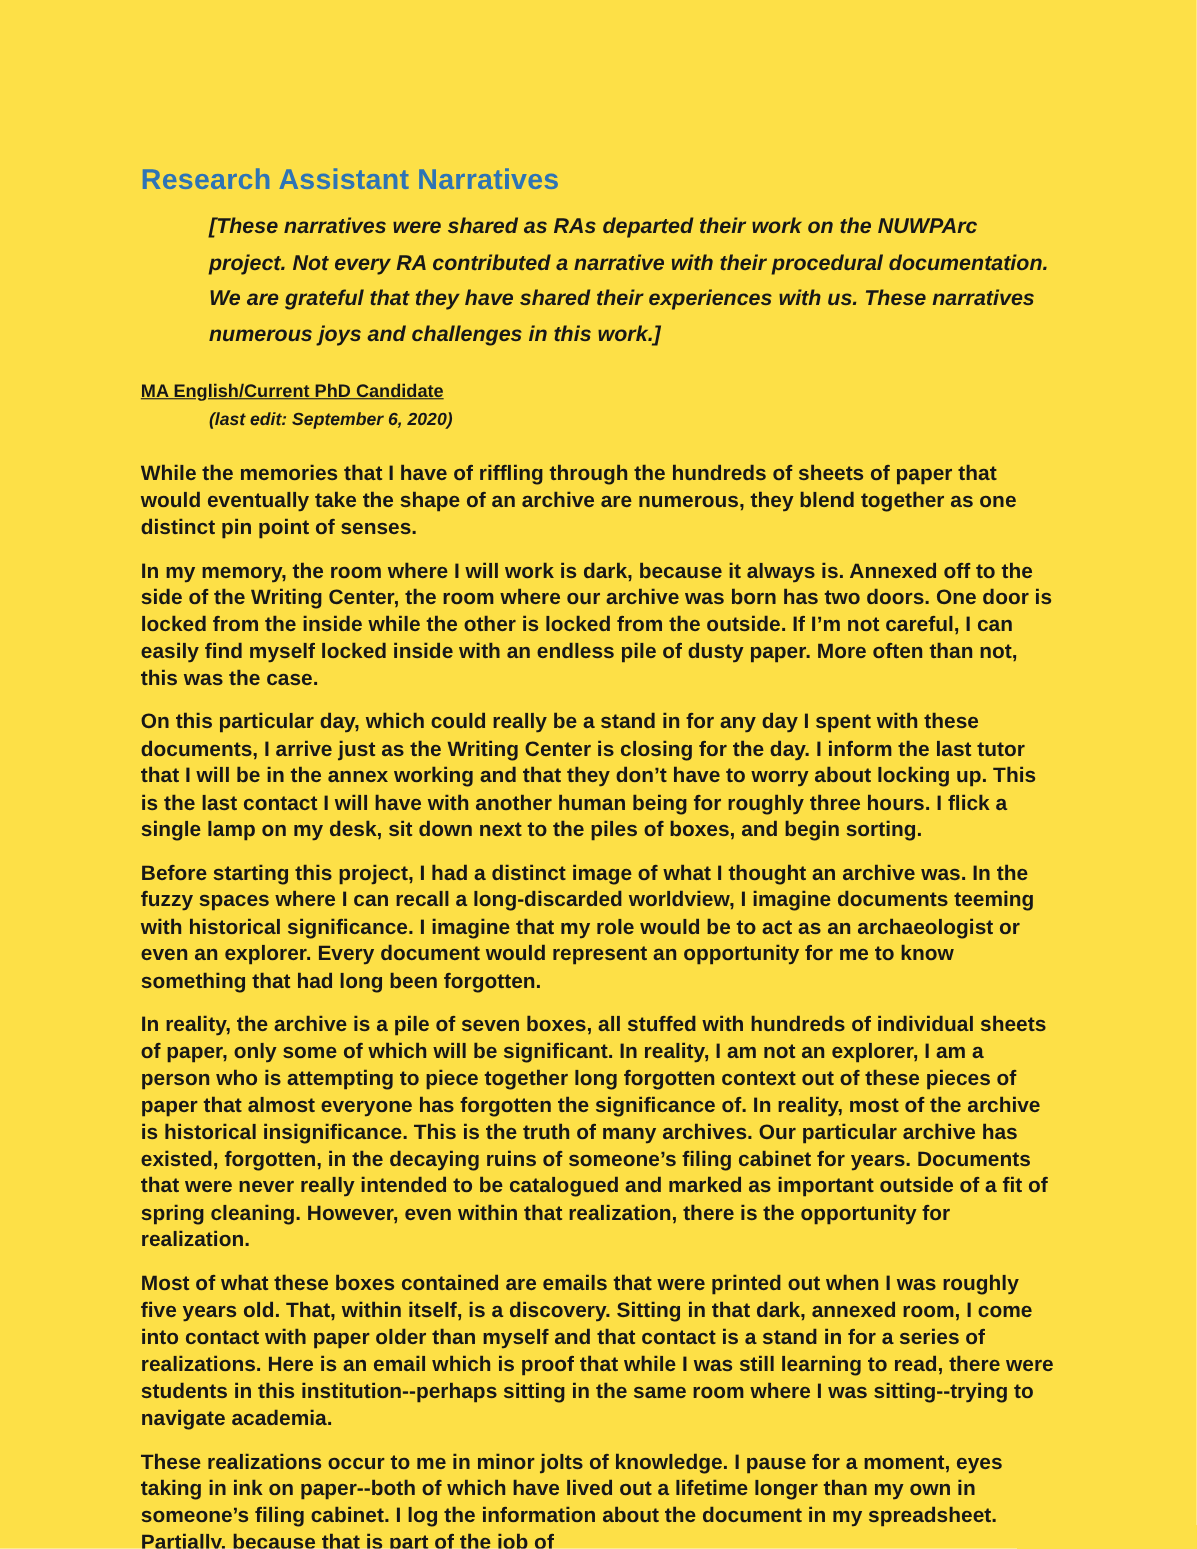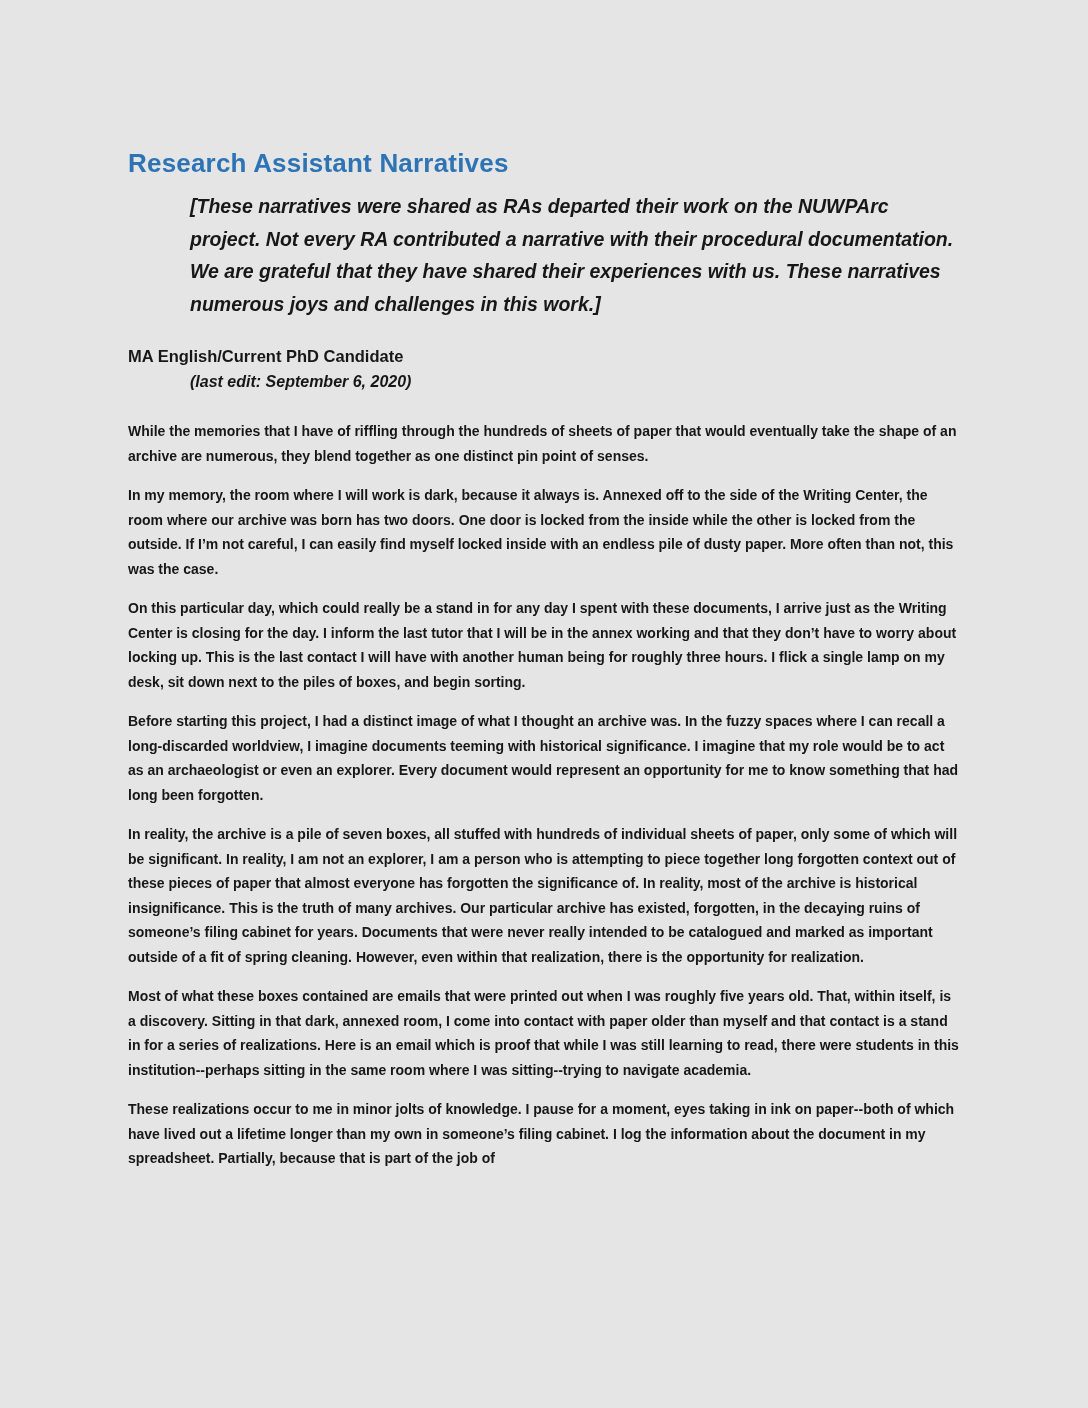--- a/index.html
+++ b/index.html
@@ -4,21 +4,21 @@
 <style>
   html, body {
     margin: 0;
     padding: 0;
     background: #ffffff;
   }
   .page {
     position: relative;
     width: 1088px;
     height: 1408px;
-    background: #e5e5e5;
+    background: #fde047;
     overflow: hidden;
     font-family: "Liberation Sans", sans-serif;
     color: #1a1a1a;
     -webkit-font-smoothing: antialiased;
   }
   .content {
     padding: 146px 128px 0 128px;
   }
   .doc-title {
     margin: 0 0 10px 0;
@@ -44,33 +44,34 @@
     line-height: 26px;
     color: #2e74b5;
     letter-spacing: 0.2px;
   }
   .author-credentials {
     margin: 0 0 2px 0;
     font-size: 16.5px;
     font-weight: 700;
     line-height: 24px;
     color: #171717;
+    text-decoration: underline;
   }
   .last-edit {
     margin: 0 0 26px 62px;
     font-size: 16px;
     font-weight: 700;
     font-style: italic;
     line-height: 23px;
     color: #171717;
   }
   .body-paragraph {
     margin: 0 0 15px 0;
     width: 832px;
-    font-size: 14px;
+    font-size: 19px;
     font-weight: 600;
     line-height: 24.5px;
     color: #171717;
   }
 </style>
 </head>
 <body>
 
 <div class="page">
   <div class="content">

